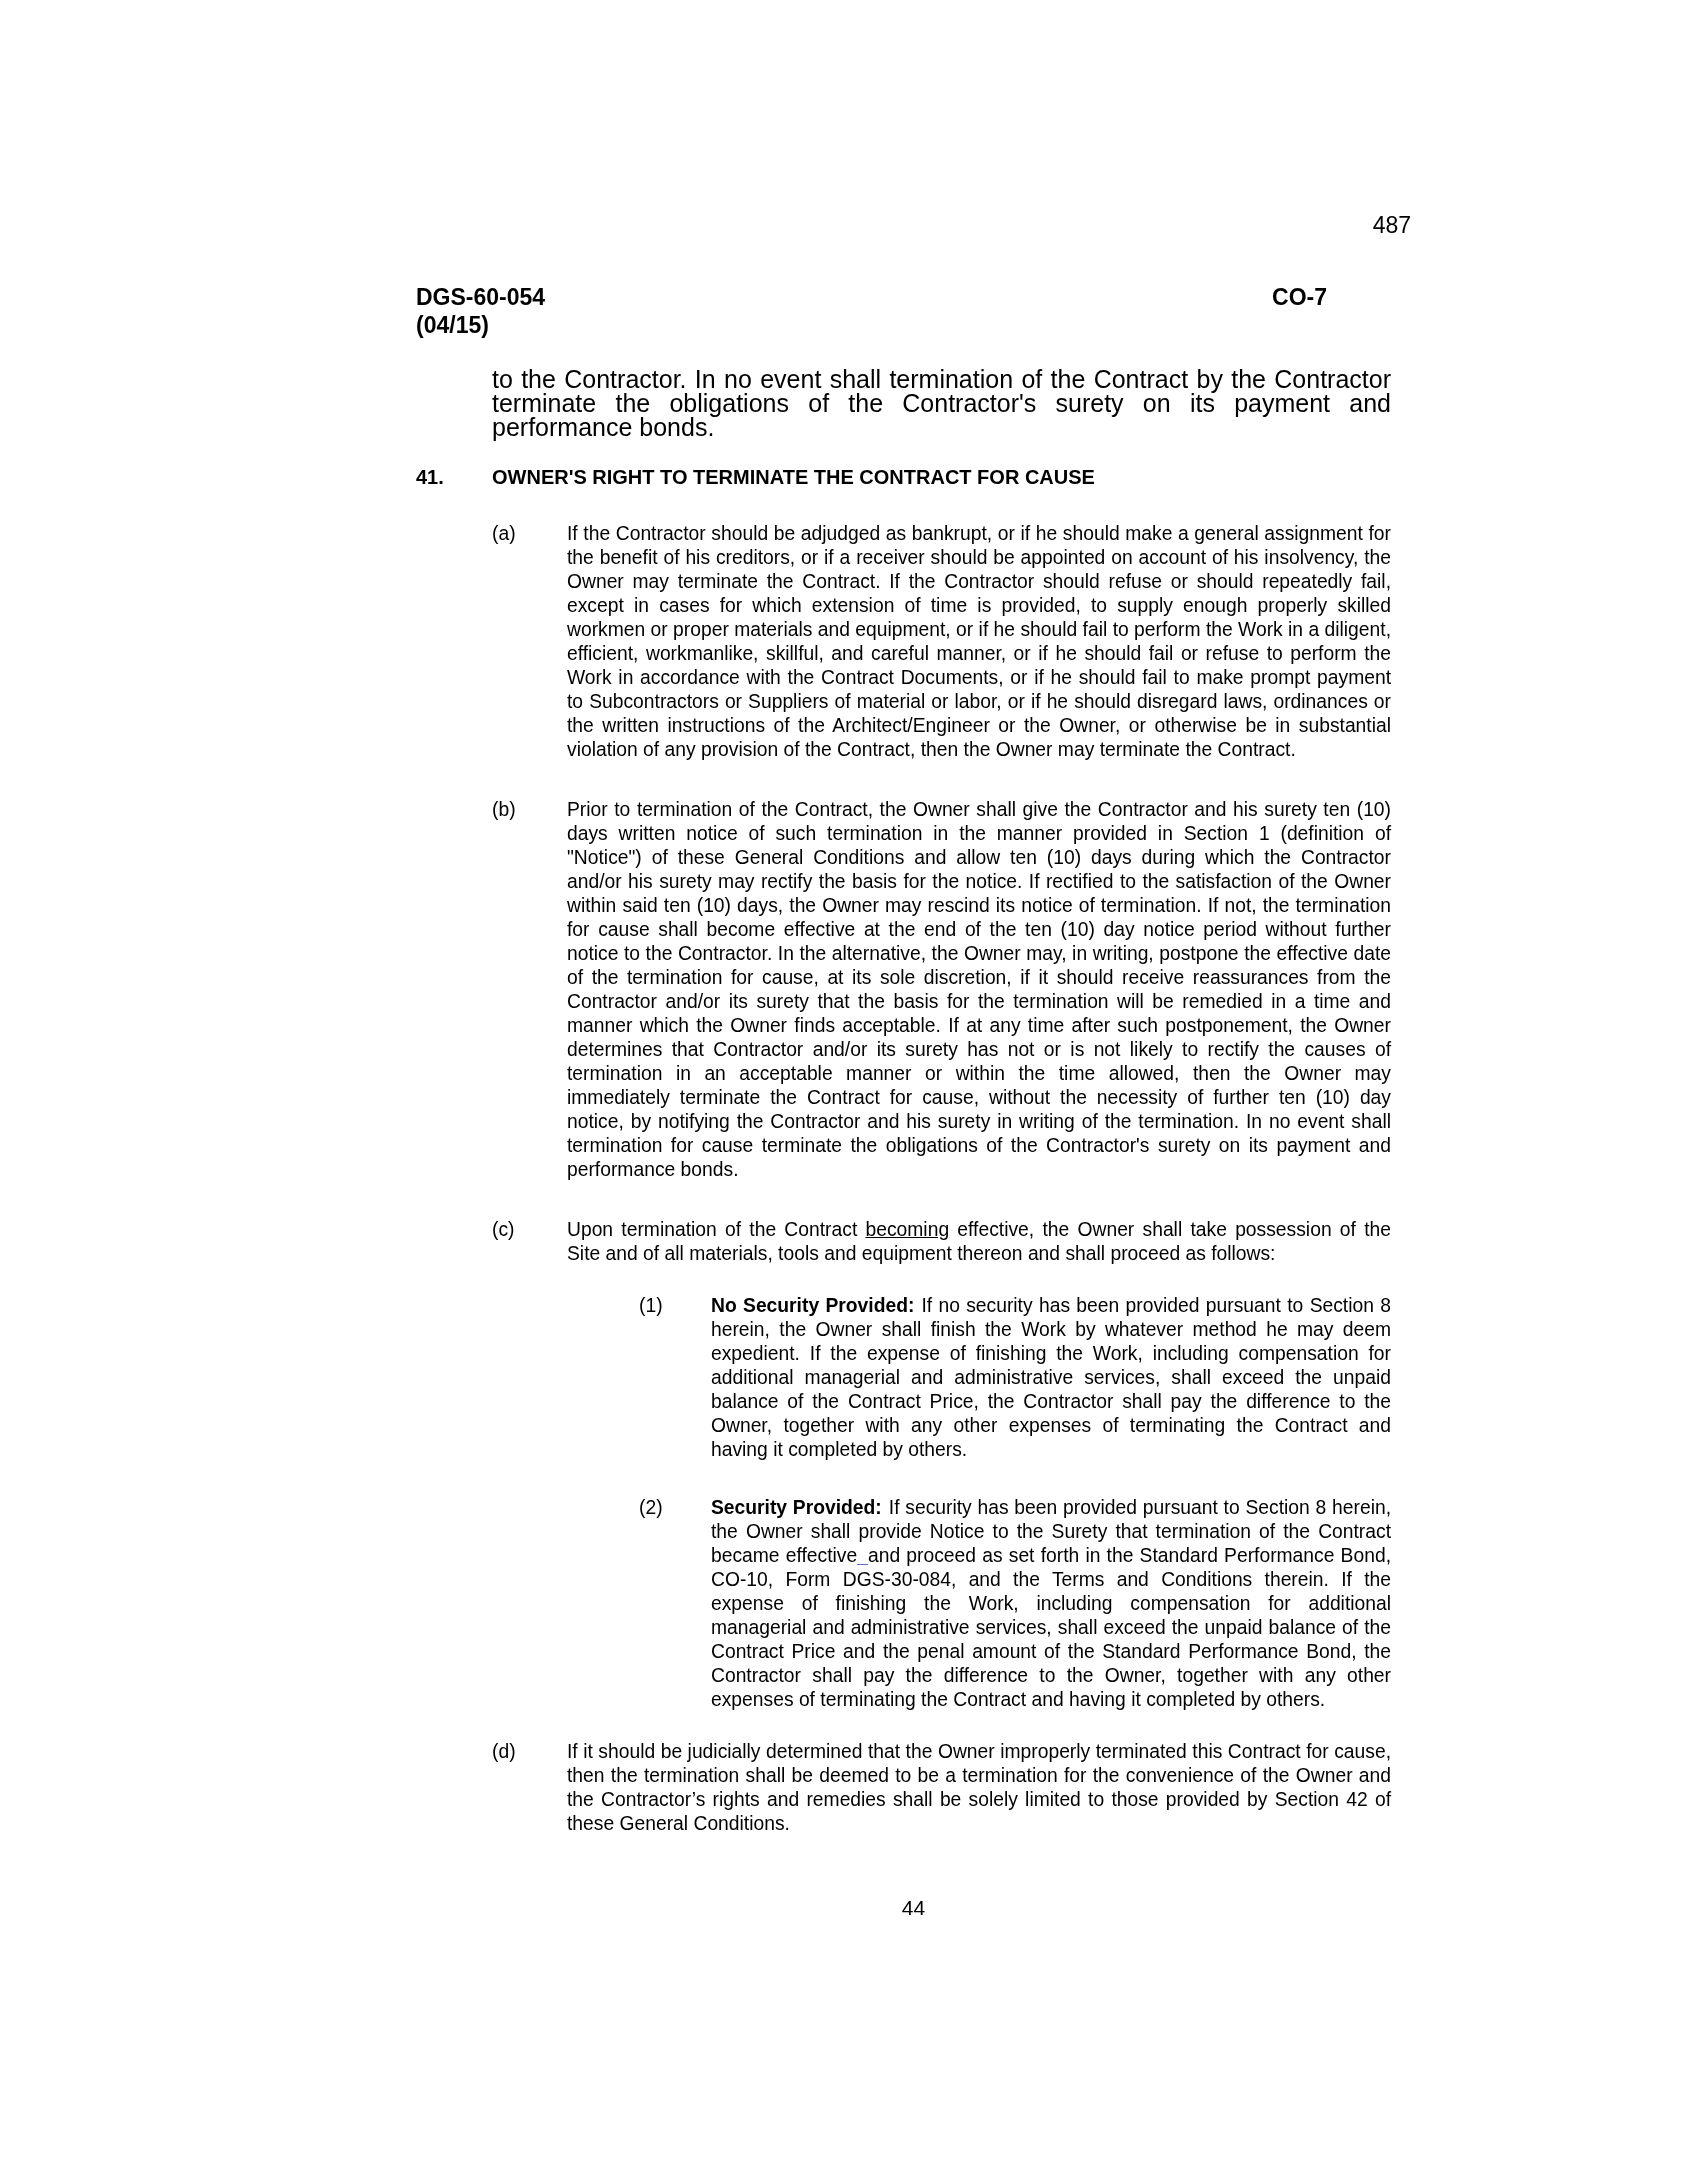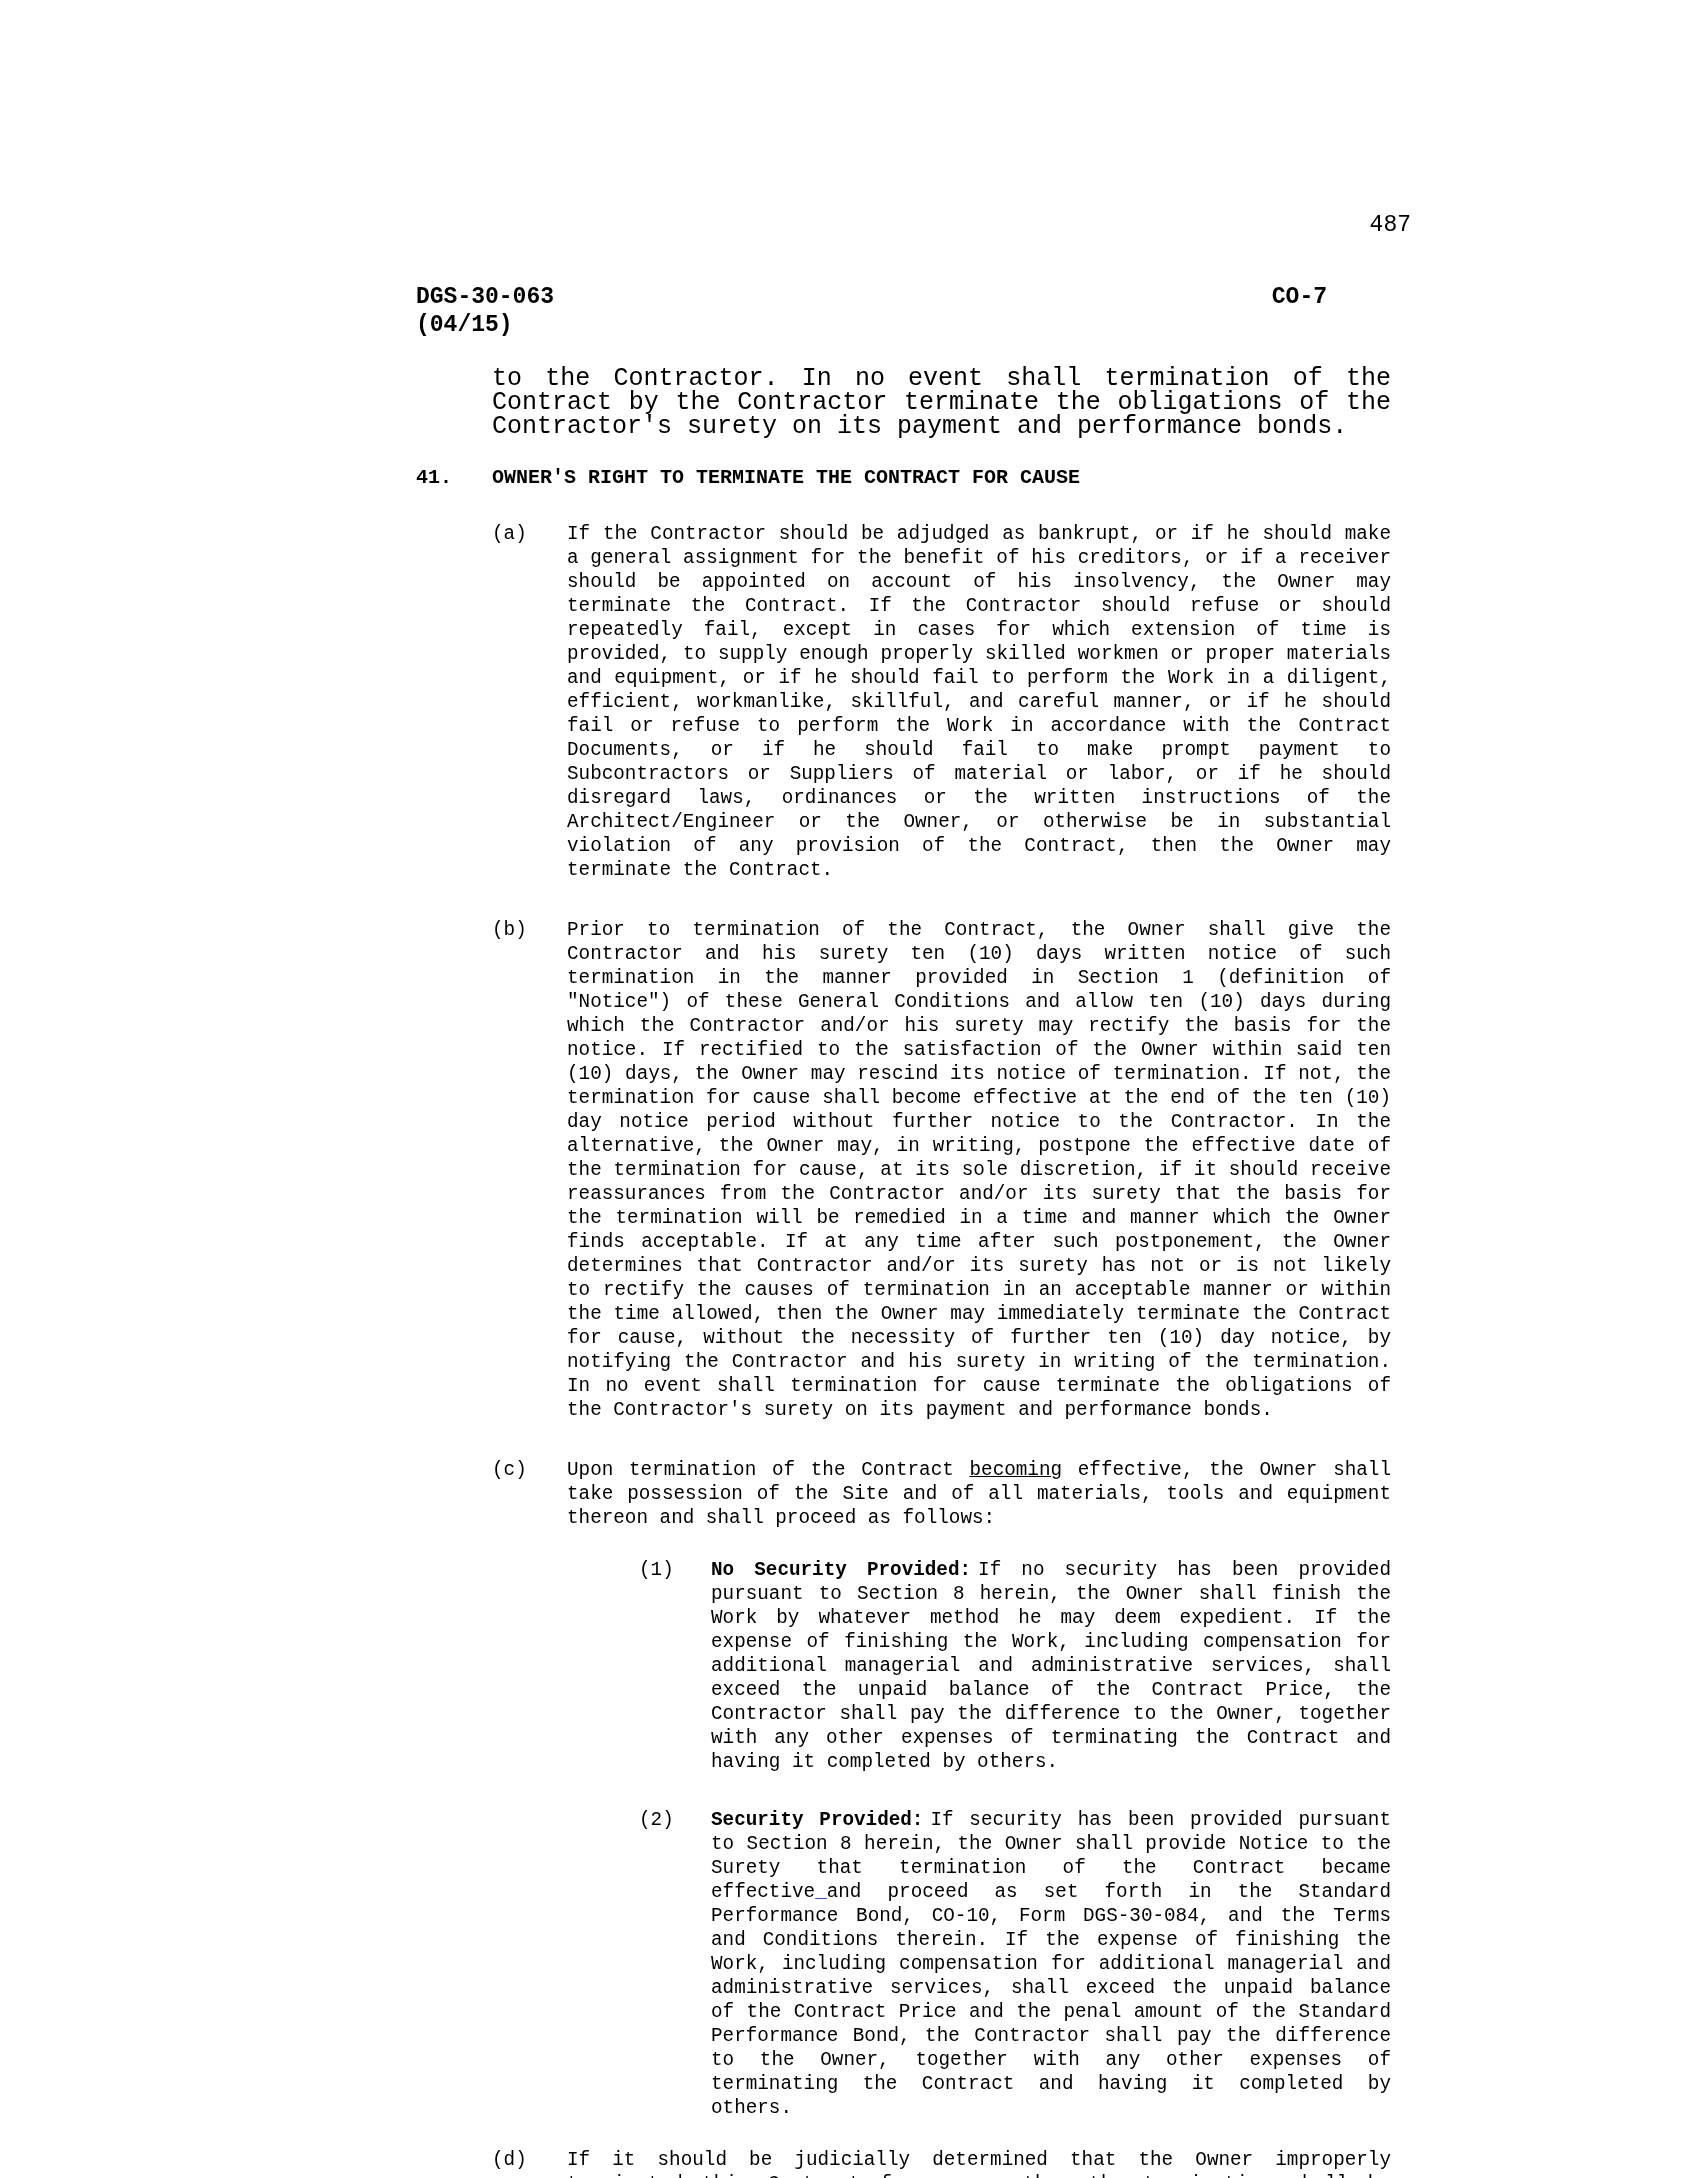--- a/index.html
+++ b/index.html
@@ -6,21 +6,21 @@
     margin: 0;
     padding: 0;
     background: #ffffff;
   }
   .page {
     position: relative;
     width: 1683px;
     height: 2178px;
     background: #ffffff;
     color: #000000;
-    font-family: Liberation Mono, monospace;
+    font-family: Liberation Sans, sans-serif;
     overflow: hidden;
   }
   .content {
     position: absolute;
     left: 416px;
     top: 0;
     width: 995px;
   }
   .pagenum-top {
     margin-top: 212px;
@@ -116,21 +116,21 @@
 </head>
 <body>
 
 <div class="page">
   <div class="content">
 
     <div class="pagenum-top">487</div>
 
     <div class="doc-header">
       <div class="left">
-        <div>DGS-30-063</div>
+        <div>DGS-60-054</div>
         <div>(04/15)</div>
       </div>
       <div class="right">CO-7</div>
     </div>
 
     <div class="continuation">to the Contractor. In no event shall termination of the Contract by the Contractor terminate the obligations of the Contractor's surety on its payment and performance bonds.</div>
 
     <div class="section-head">
       <span class="sec-num">41.</span>
       <span class="sec-title">OWNER'S RIGHT TO TERMINATE THE CONTRACT FOR CAUSE</span>

